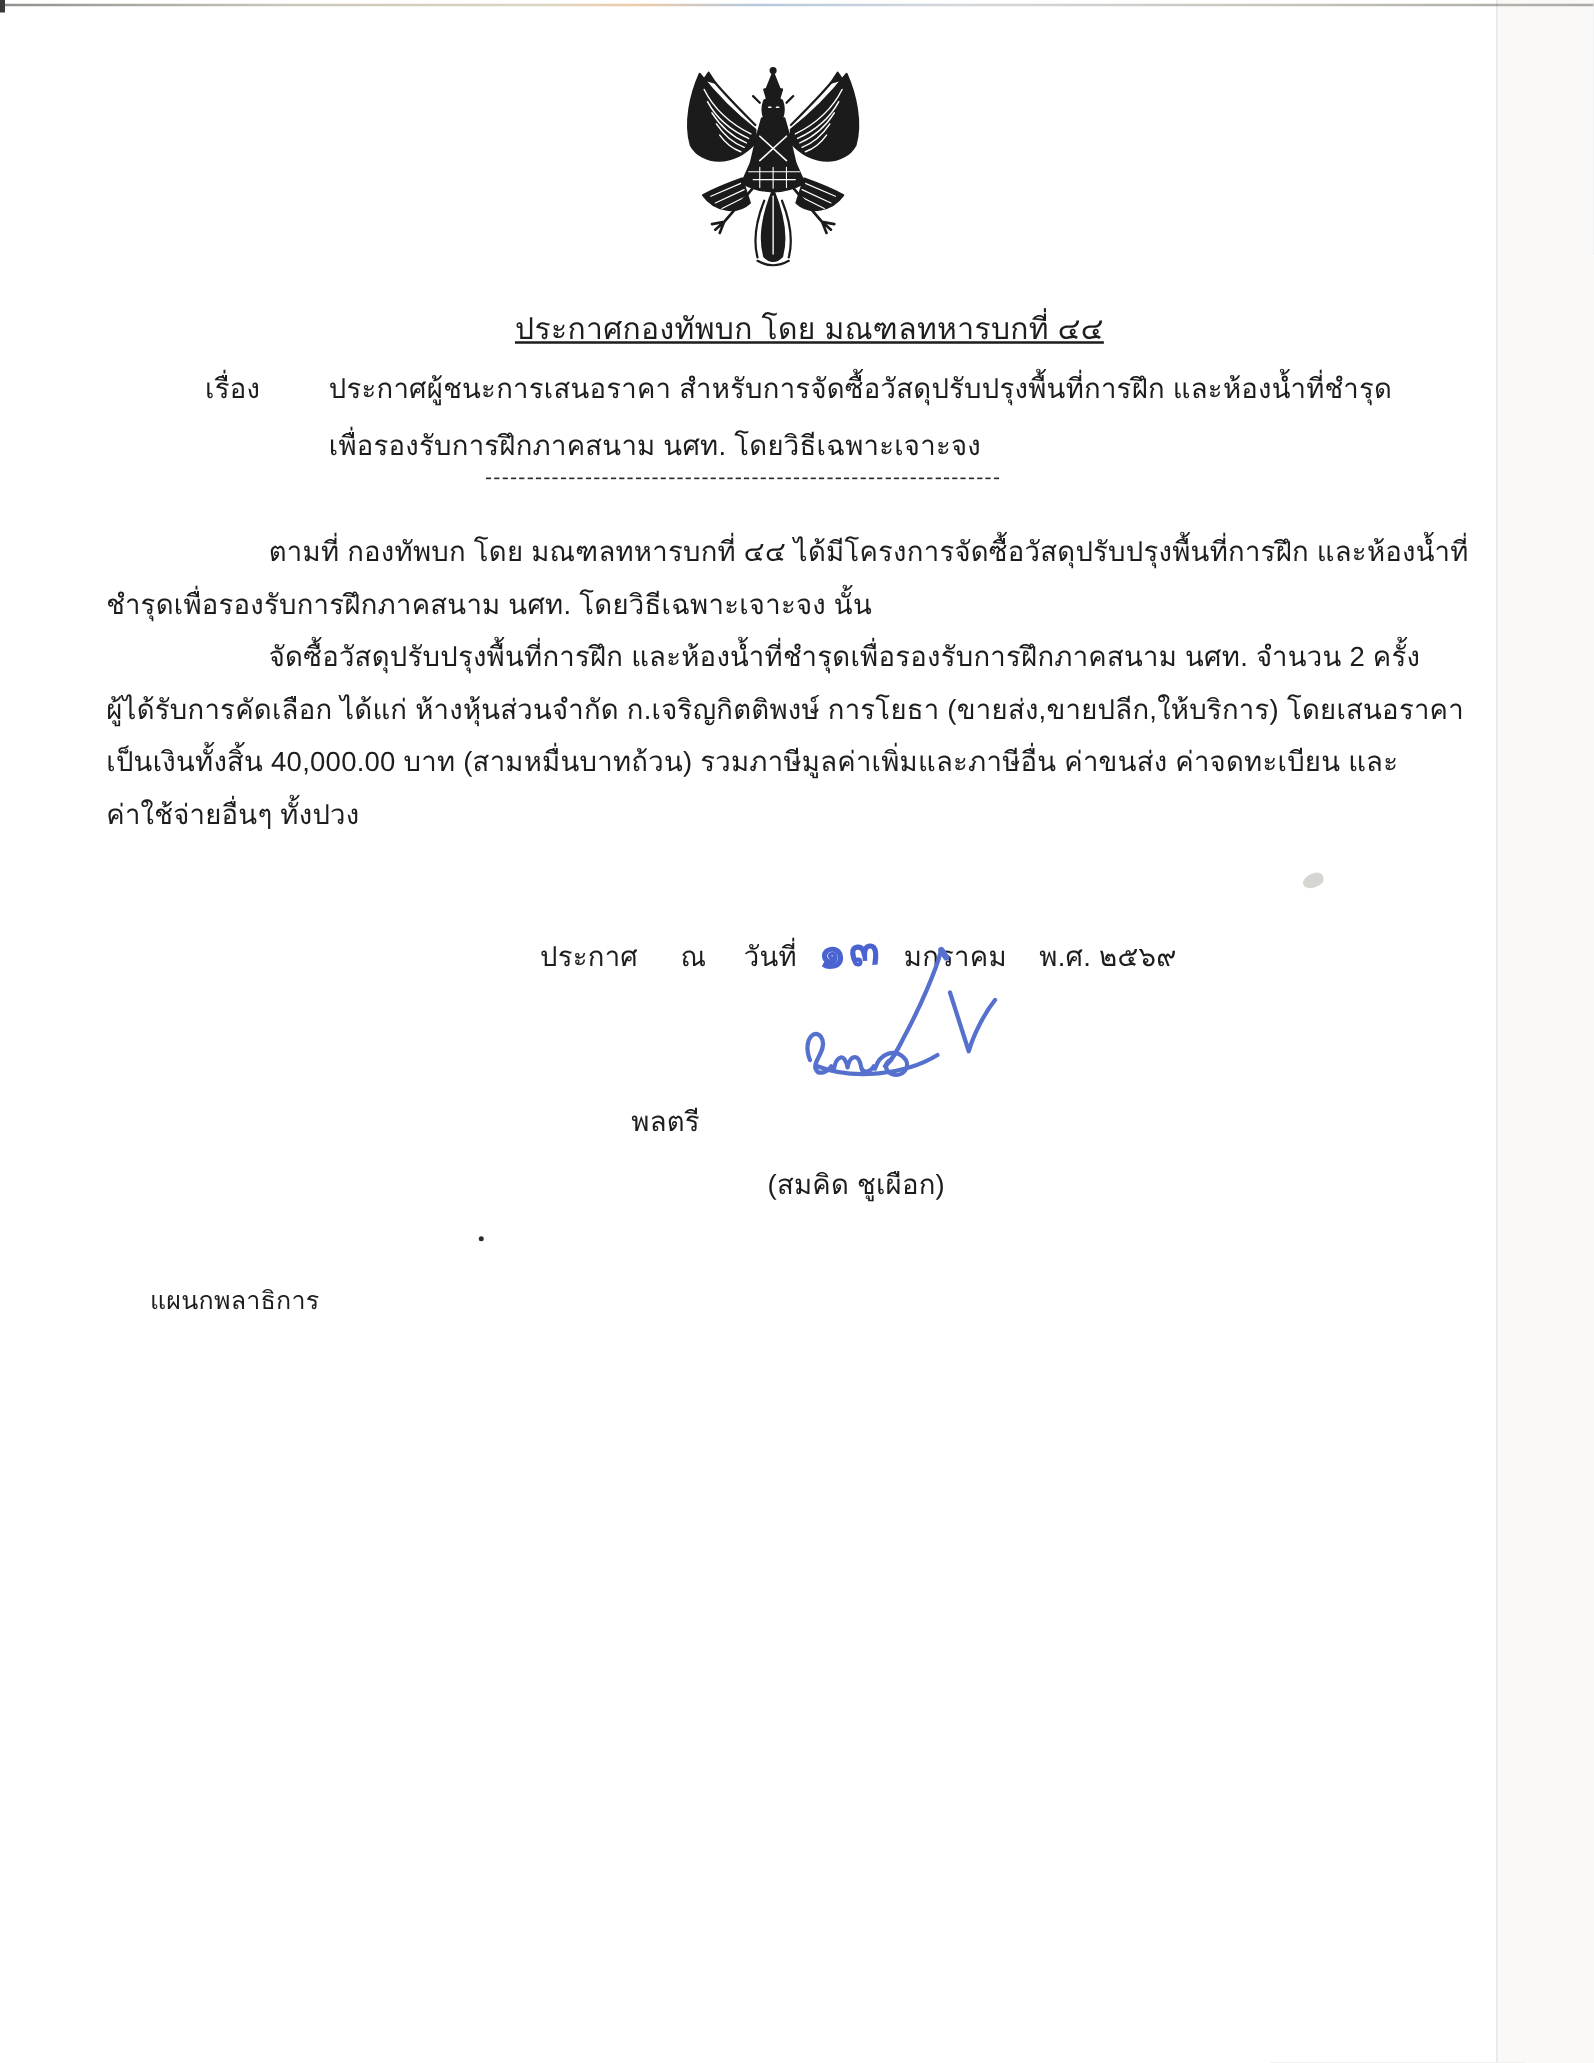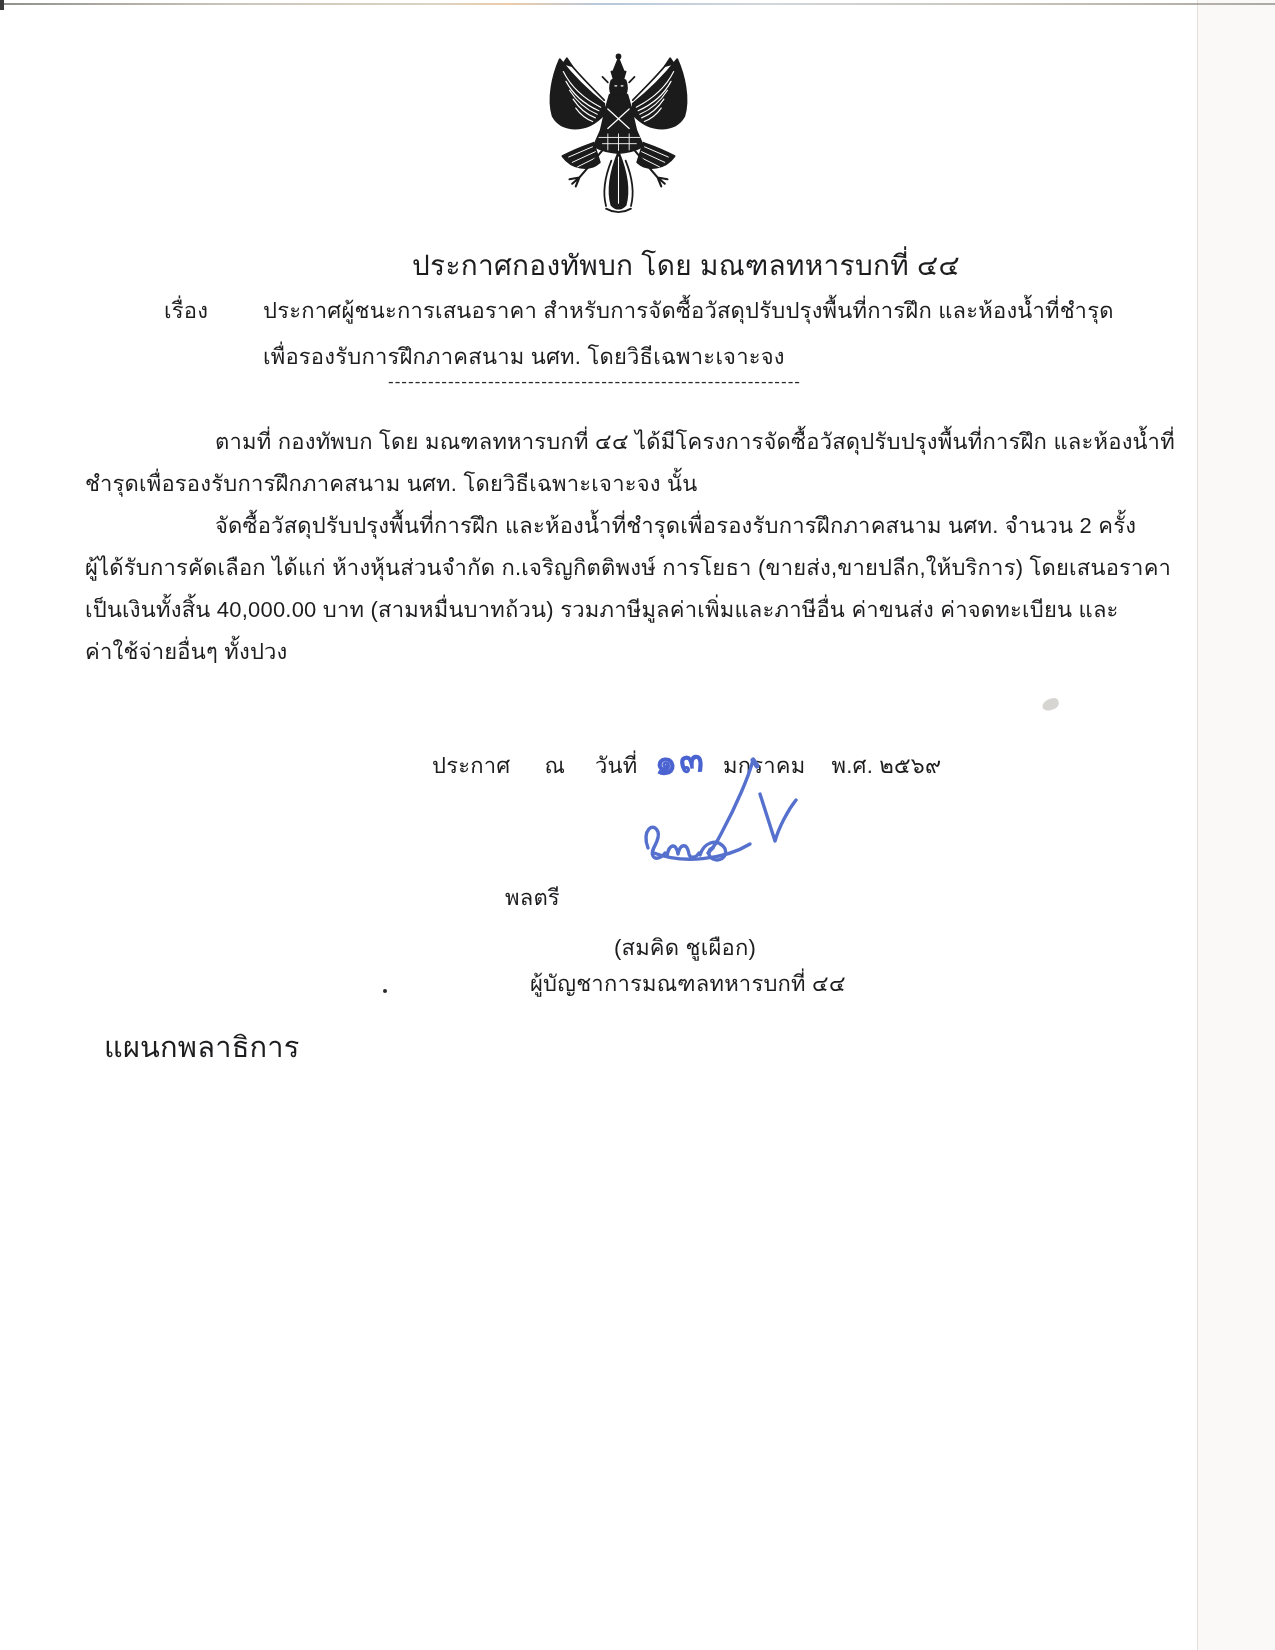--- a/index.html
+++ b/index.html
@@ -5,21 +5,21 @@
   html,body{margin:0;padding:0;background:#e8e8e8;}
   #page{
     position:relative;
     width:1275px;height:1650px;
     background:#ffffff;
     overflow:hidden;
     font-family:"Liberation Sans", sans-serif;
     color:#1d1d1f;
   }
   .abs{position:absolute;white-space:nowrap;}
-  .t-title{font-size:28px;letter-spacing:.3px;}
+  .t-title{font-size:24px;letter-spacing:.3px;text-decoration:underline;}
   .t-body{font-size:22px;letter-spacing:.2px;}
   .t-center{text-align:center;}
   .divider{font-size:17px;letter-spacing:1px;color:#2a2a2a;}
   .handwrite-day{
     color:#4a63d0;
     font-size:36px;
     font-weight:600;
     transform:rotate(-5deg);
     letter-spacing:2px;
   }
@@ -129,17 +129,16 @@
         <path d="M35,104 C37,92 44,90 46,102 C48,92 55,90 57,102 C58,107 64,106 67,101"></path>
         <path d="M68,103 C72,90 84,87 91,94 C98,101 90,111 81,107 C75,104 76,97 81,96"></path>
         <path d="M22,101 C50,112 92,108 118,92"></path>
         <path d="M128,42 C133,58 139,76 143,89 C147,75 156,58 164,48"></path>
       </g>
     </svg>
   </div>
 
   <div class="abs t-body" style="left:505px;top:880px;">พลตรี</div>
   <div class="abs t-body t-center" style="left:555px;top:930px;width:260px;">(สมคิด  ชูเผือก)</div>
-  <div class="abs t-body" style="left:530px;top:966px;">ผู้บัญชาการมณฑลทหารบกที่ ๔๔</div>
 
-  <div class="abs t-body" style="left:104px;top:1024px;font-size:29px;">แผนกพลาธิการ</div>
+  <div class="abs t-body" style="left:120px;top:1024px;font-size:20px;">แผนกพลาธิการ</div>
 
 </div>
 
 </body></html>

